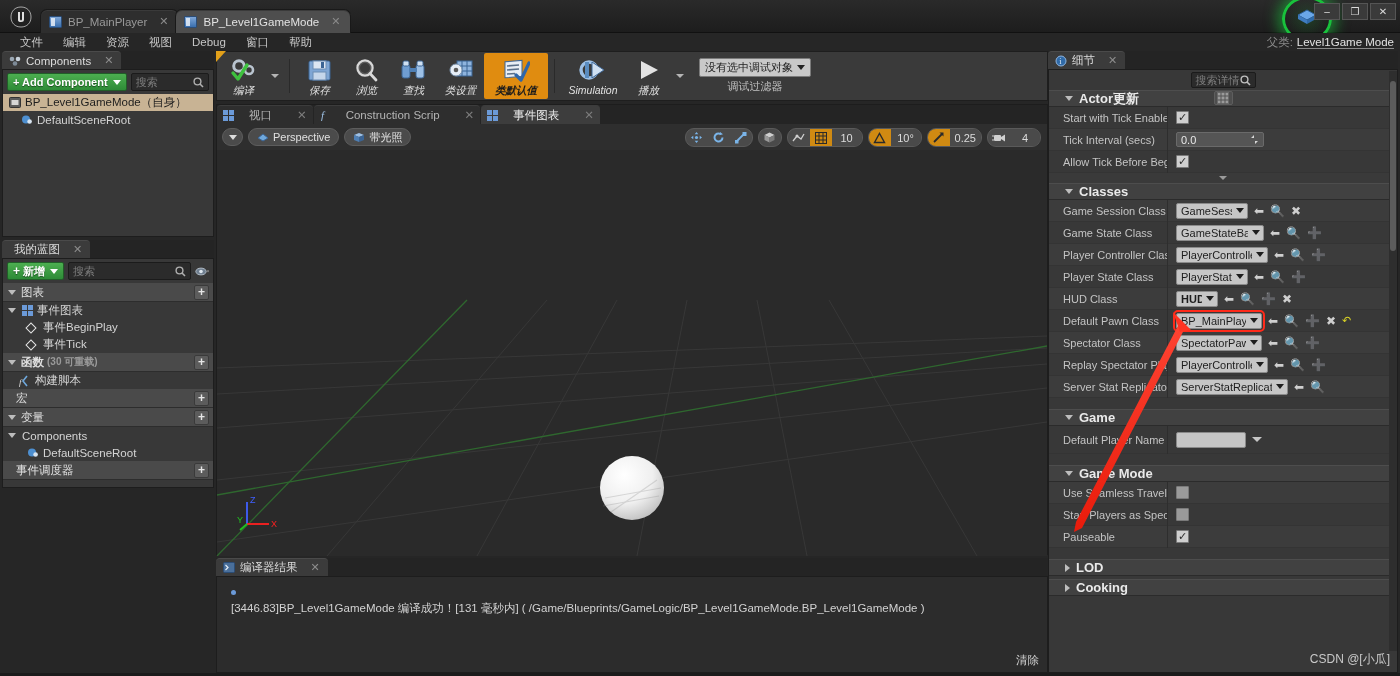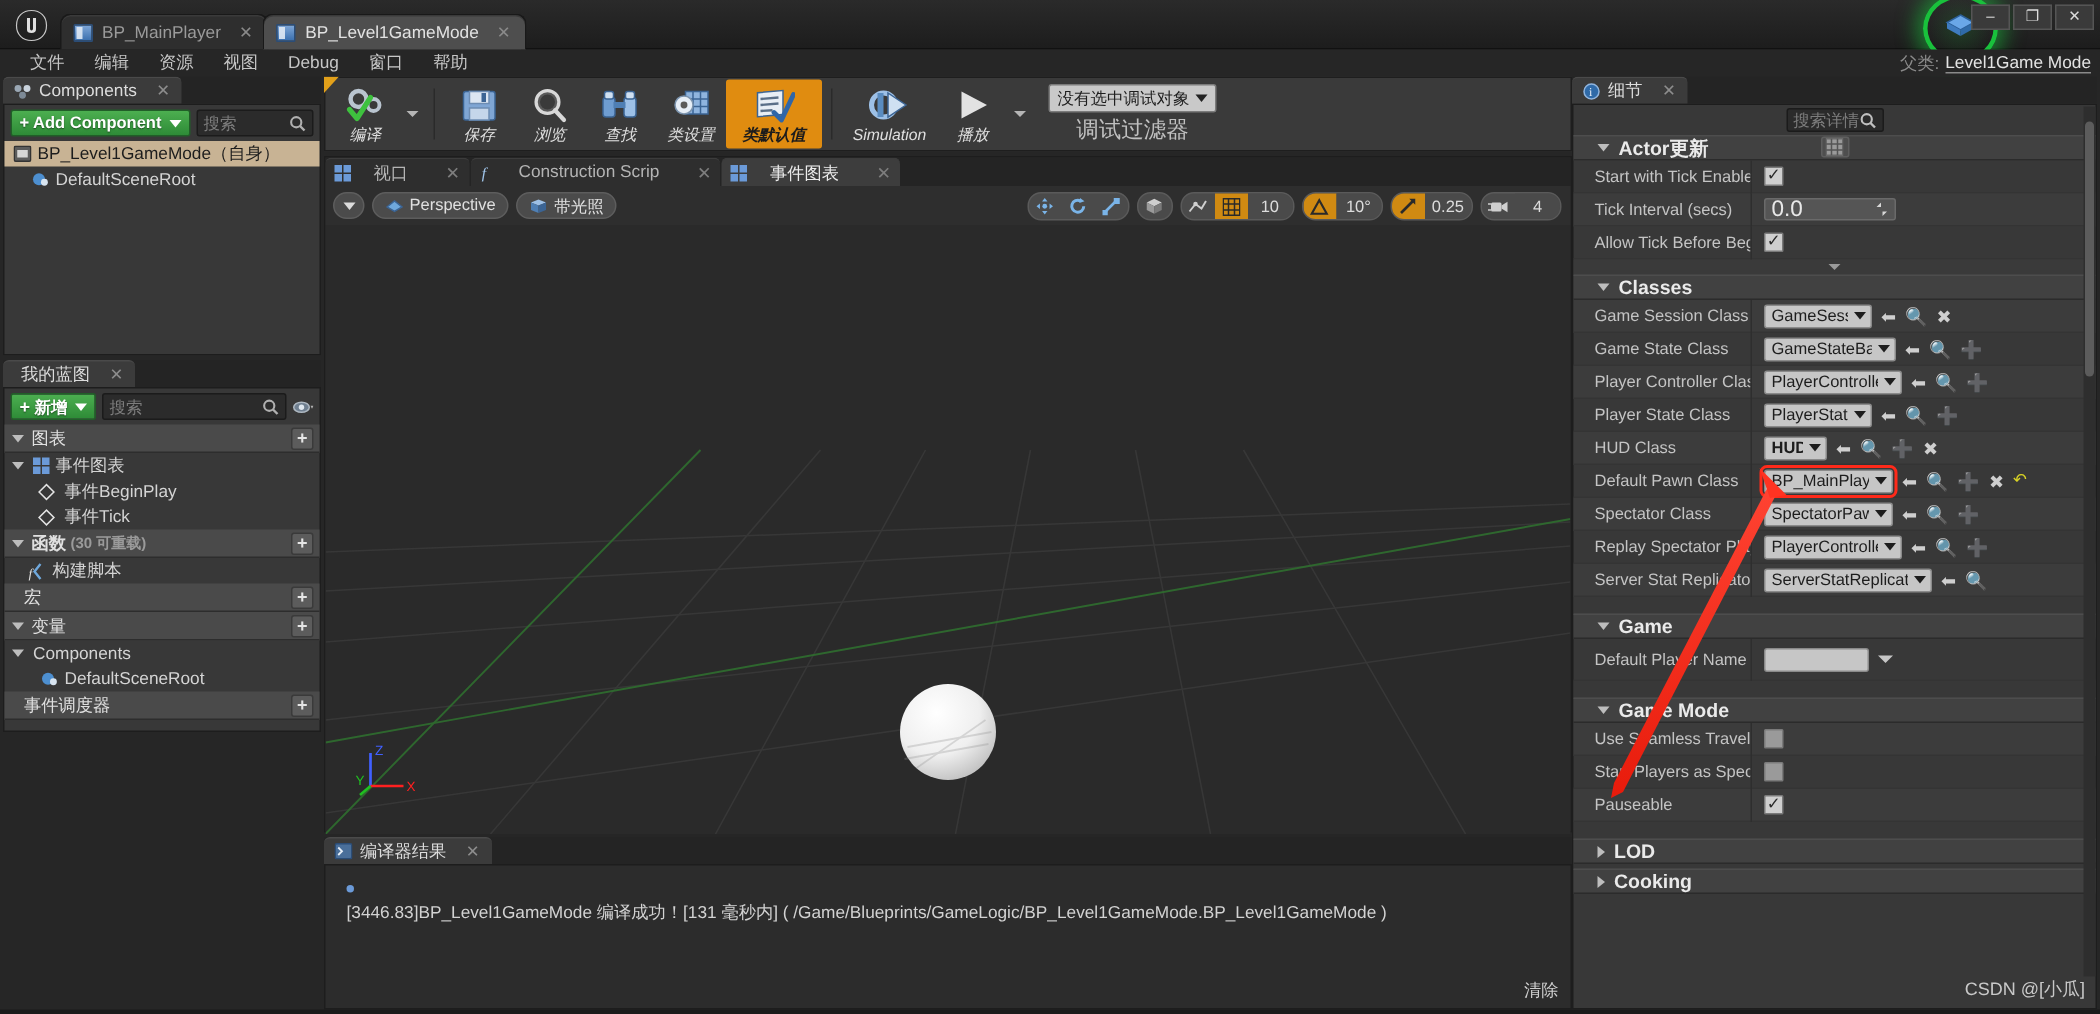--- a/index.html
+++ b/index.html
@@ -62,21 +62,21 @@
   .tbbtn .lbl { font-size:10.5px; color:#e0e0e0; line-height:11px; }
   .tbbtn.on .lbl { color:#1c1c1c; font-weight:bold; }
   .tbico { height:27px; display:flex; align-items:center; justify-content:center; }
   .caret-sm { width:0;height:0;border-left:4px solid transparent;border-right:4px solid transparent;
     border-top:4px solid #b5b5b5; margin:0 4px; }
   .dbgwrap { display:flex; flex-direction:column; align-items:center; gap:2px; padding:0 8px; }
   .dbgsel { height:19px; background:#c9c9c9; border:1px solid #7b7b7b; border-radius:2px;
     color:#1d1d1d; font-size:11px; display:flex; align-items:center; padding:0 5px; gap:4px; }
   .dbgsel .cr { width:0;height:0;border-left:4px solid transparent;border-right:4px solid transparent;
     border-top:5px solid #222; }
-  .dbglbl { font-size:15px; color:#c0c0c0; }
+  .dbglbl { font-size:11px; color:#c0c0c0; }
 
   
   .panel-tabrow { height:18px; display:flex; align-items:flex-end; background:#242424; }
   .ptab { height:18px; background:#3b3b3b; display:flex; align-items:center; gap:5px;
     padding:0 8px 0 7px; border-radius:4px 4px 0 0; color:#dcdcdc; font-size:11.5px;
     border-top:1px solid #4a4a4a; }
   .ptab .x { color:#8d8d8d; margin-left:8px; font-size:11px; }
   .panel-body { background:#383838; border:1px solid #1d1d1d; }
 
   
@@ -163,21 +163,21 @@
   .drow:nth-child(even) { background:#3c3c3c; }
   .dlbl { width:118px; padding-left:14px; color:#c4c4c4; font-size:11px;
     white-space:nowrap; overflow:hidden; flex:none; }
   .dval { flex:1; display:flex; align-items:center; gap:6px; padding-left:8px;
     border-left:1px solid #2e2e2e; height:22px; }
   .cbox { width:13px; height:13px; background:#cfcfcf; border:1px solid #7a7a7a; border-radius:1px;
     display:flex; align-items:center; justify-content:center; color:#2a2a2a; font-size:11px; line-height:1;}
   .cbox.off { background:#9a9a9a; }
   .numfield { width:88px; height:15px; background:#555; border:1px solid #6a6a6a; border-radius:2px;
     display:flex; align-items:center; justify-content:space-between; padding:0 4px;
-    color:#e8e8e8; font-size:15px; }
+    color:#e8e8e8; font-size:11px; }
   .classsel { height:16px; background:#c6c6c6; border:1px solid #8a8a8a; border-radius:2px;
     color:#1d1d1d; font-size:11px; display:flex; align-items:center; gap:4px; padding:0 3px 0 4px; }
   .classsel .cr { width:0;height:0;border-left:4px solid transparent;border-right:4px solid transparent;
     border-top:5px solid #1d1d1d; }
   .classsel.hl { outline:2px solid #ff2a1a; outline-offset:1px; }
   .txtfield { width:70px; height:16px; background:#c6c6c6; border:1px solid #8a8a8a; border-radius:2px; }
   .ic { color:#cfcfcf; font-size:12px; line-height:1; display:flex; align-items:center; }
   .ic.yellow { color:#d9d325; font-size:11px; }
 
   

